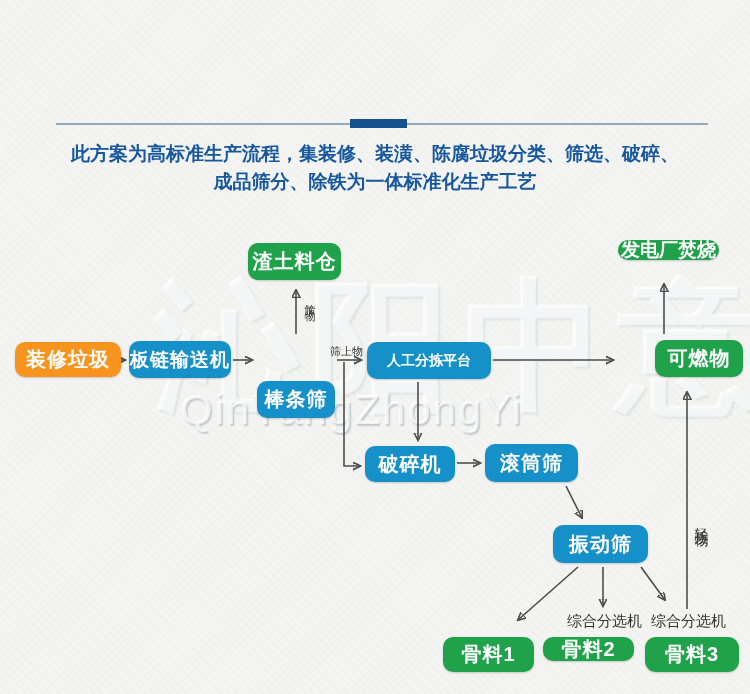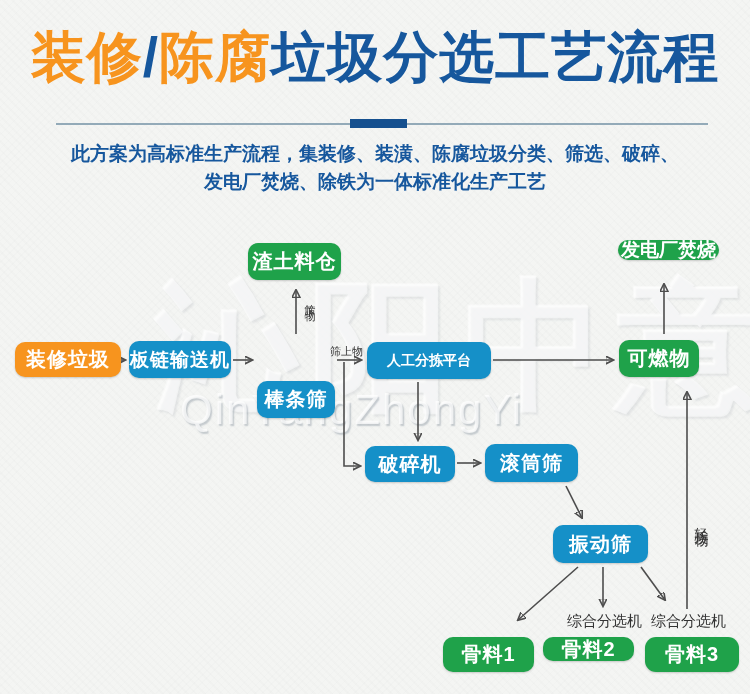--- a/index.html
+++ b/index.html
@@ -52,21 +52,21 @@
     text-align:right;
   }
   .node.orange{background:#f7941e;}
   .node.blue{background:#1590c8;}
   .node.green{background:#1fa24a;}
   #n-zhuangxiu{left:15px; top:342px;width:106px; height:35px;}
   #n-banlian  {left:129px;top:341px;width:102px;height:37px;font-size:19px;}
   #n-bangtiao {left:257px;top:341px;width:78px; height:37px;margin-top:40px;}
   #n-zhatu    {left:248px;top:243px;width:93px; height:37px;}
   #n-rengong  {left:367px;top:342px;width:124px;height:37px;font-size:14px;letter-spacing:0;}
-  #n-keranwu  {left:619px;top:340px;width:80px; height:37px;}
+  #n-keranwu  {left:655px;top:340px;width:88px; height:37px;}
   #n-fadian   {left:618px;top:240px;width:101px;height:20px;font-size:19px;letter-spacing:0;}
   #n-posui    {left:365px;top:446px;width:90px; height:36px;}
   #n-guntong  {left:485px;top:444px;width:93px; height:38px;}
   #n-zhendong {left:553px;top:525px;width:95px; height:38px;}
   #n-guliao1  {left:443px;top:637px;width:91px; height:35px;}
   #n-guliao2  {left:543px;top:637px;width:91px; height:24px;}
   #n-guliao3  {left:645px;top:637px;width:94px; height:35px;border-radius:11px;}
   
   .edge-label{position:absolute;color:#333;white-space:nowrap;}
   .vtext{writing-mode:vertical-rl;text-orientation:upright;letter-spacing:3px;}
@@ -74,28 +74,25 @@
   #lbl-shaishang{left:330px;top:344px;font-size:11px;}
   #lbl-qingzhi  {left:693px;top:516px;font-size:14px;}
   #lbl-zonghe1  {left:567px;top:612px;font-size:15px;}
   #lbl-zonghe2  {left:651px;top:612px;font-size:15px;}
 </style>
 </head>
 <body>
 
 <div class="canvas">
 
-  <div class="title">
-    <span class="t-orange">装修</span><span class="t-blue">/</span><span class="t-orange">陈腐</span><span class="t-blue">垃圾分选工艺流程</span>
-  </div>
   <div class="divider-line"></div>
   <div class="divider-dash"></div>
   <div class="subtitle">
     <div>此方案为高标准生产流程，集装修、装潢、陈腐垃圾分类、筛选、破碎、</div>
-    <div>发电厂焚烧、除铁为一体标准化生产工艺</div>
+    <div>成品筛分、除铁为一体标准化生产工艺</div>
   </div>
 
   <div class="wm-cjk">沁阳中意</div>
   <div class="wm-latin">QinYangZhongYi</div>
 
   <svg class="flow-lines" viewBox="0 0 750 694">
     <defs>
       <marker id="ah" markerWidth="9" markerHeight="9" refX="7.5" refY="4" orient="auto" markerUnits="userSpaceOnUse">
         <path d="M0,0 L8,4 L0,8 Z" fill="#4d4d4d" stroke="none"></path>
       </marker>

